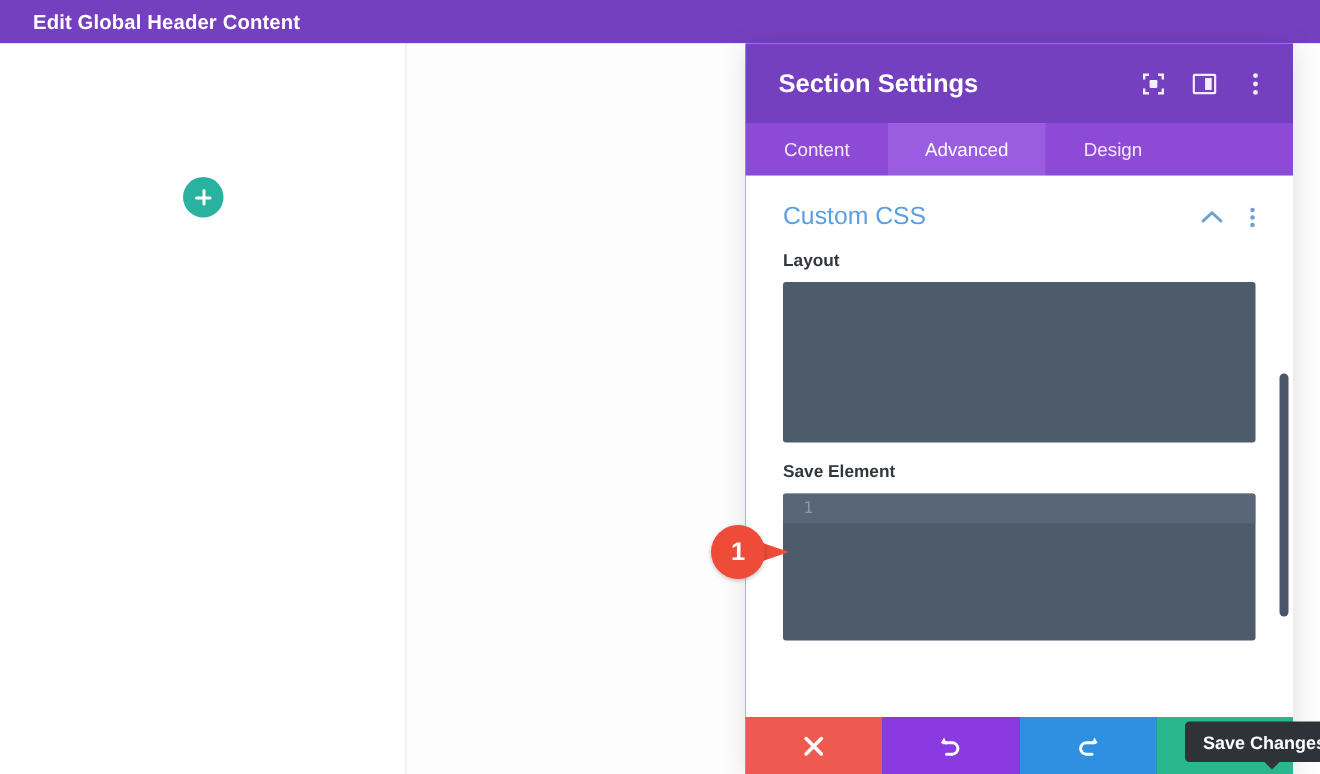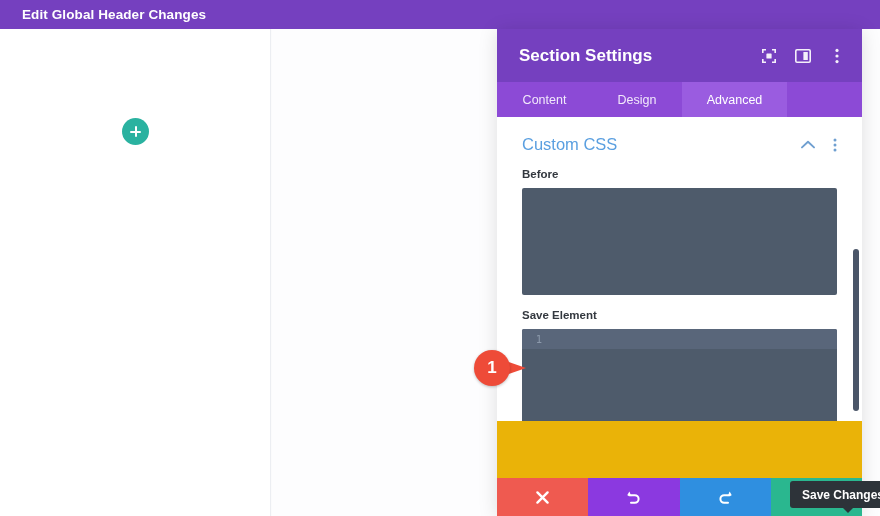--- a/index.html
+++ b/index.html
@@ -84,21 +84,21 @@
   }
   .add-section-btn .plus::after {
     top: 0; left: 4.5px; height: 11px; width: 2px;
   }
 
   
   .settings-modal {
     position: absolute;
     left: 497px; top: 29px;
     width: 365px; height: 487px;
-    background: #eab308;
+    background: #0369a1;
     box-shadow: 0 2px 18px rgba(0,0,0,0.13);
     overflow: hidden;
   }
 
   .modal-header {
     position: relative;
     height: 53px;
     background: #7540bf;
     display: flex;
     align-items: center;
@@ -142,21 +142,21 @@
   .tab.t-advanced{ width: 105px; }
   .tab.active {
     background: #9a5ce0;
     color: #ffffff;
   }
   .tab-filler { flex: 1; }
 
   
   .modal-body {
     position: relative;
-    height: 304px;
+    height: 361px;
     background: #ffffff;
     overflow: hidden;
   }
 
   .section-head {
     display: flex;
     align-items: center;
     padding: 18px 20px 0 25px;
   }
   .section-head-title {
@@ -303,21 +303,21 @@
     font-weight: bold;
     z-index: 2;
   }
 </style>
 </head>
 <body>
 
 <div id="screen">
 
   <div class="topbar">
-    <span class="topbar-title">Edit Global Header Changes</span>
+    <span class="topbar-title">Edit Global Header Content</span>
   </div>
 
   <div class="canvas">
     <div class="canvas-left-col">
       <div class="add-section-btn">
         <span class="plus"></span>
       </div>
     </div>
     <div class="canvas-right-col"></div>
   </div>
@@ -346,25 +346,25 @@
             <circle cx="2" cy="13.6" r="1.6" fill="#ffffff"></circle>
           </svg>
         </span>
       </div>
     </div>
 
     <div class="modal-tabs">
       <div class="tab t-content">
         <span>Content</span>
       </div>
+      <div class="tab t-advanced active">
+        <span>Advanced</span>
+      </div>
       <div class="tab t-design">
         <span>Design</span>
-      </div>
-      <div class="tab t-advanced active">
-        <span>Advanced</span>
       </div>
       <div class="tab-filler"></div>
     </div>
 
     <div class="modal-body">
 
       <div class="section-head">
         <span class="section-head-title">Custom CSS</span>
         <div class="section-head-icons">
           <span class="sh-icon">
@@ -376,21 +376,21 @@
             <svg width="4" height="14" viewBox="0 0 4 14">
               <circle cx="2" cy="2" r="1.5" fill="#6f9fd0"></circle>
               <circle cx="2" cy="7" r="1.5" fill="#6f9fd0"></circle>
               <circle cx="2" cy="12" r="1.5" fill="#6f9fd0"></circle>
             </svg>
           </span>
         </div>
       </div>
 
       <div class="field-group">
-        <div class="field-label">Before</div>
+        <div class="field-label">Layout</div>
         <div class="code-box before"></div>
       </div>
 
       <div class="field-group">
         <div class="field-label">Save Element</div>
         <div class="code-box main">
           <div class="code-line">
             <span class="code-gutter">1</span>
           </div>
         </div>

